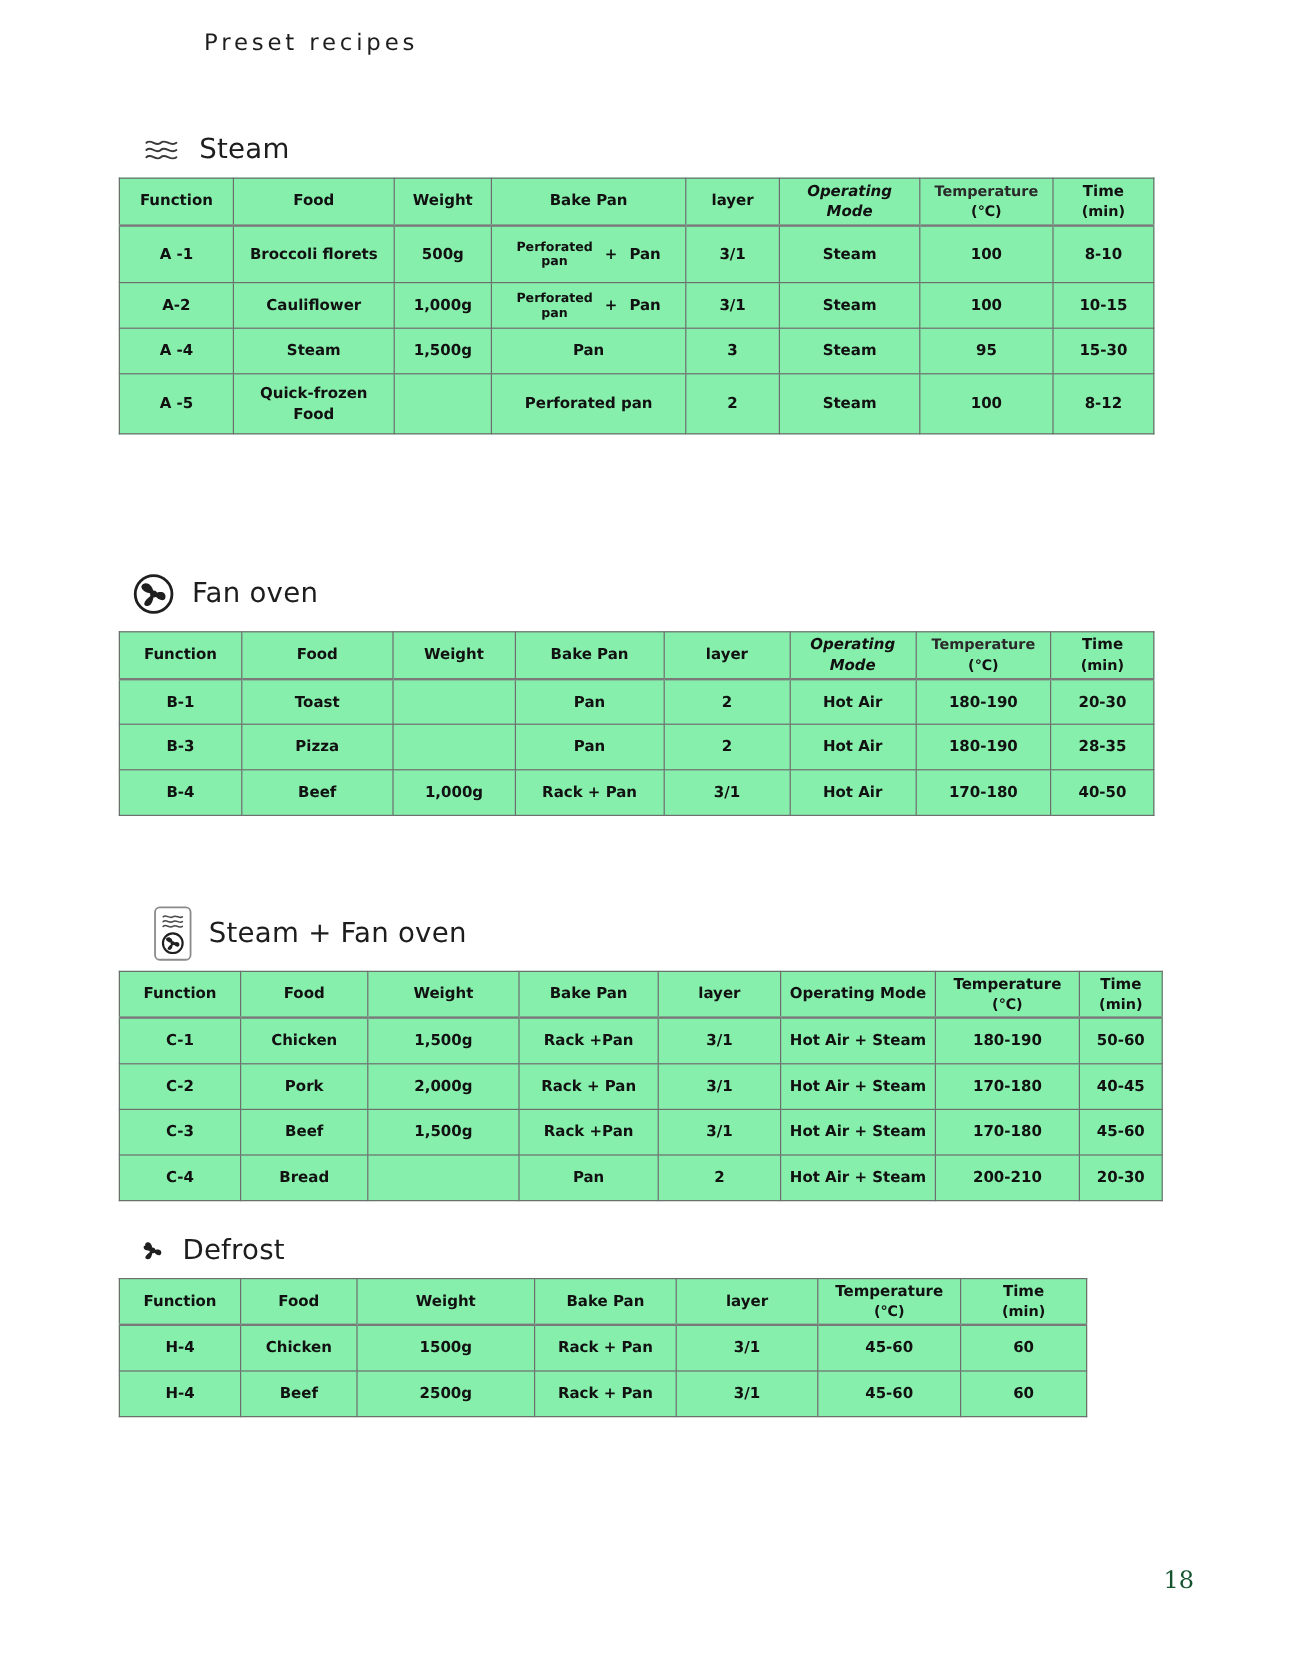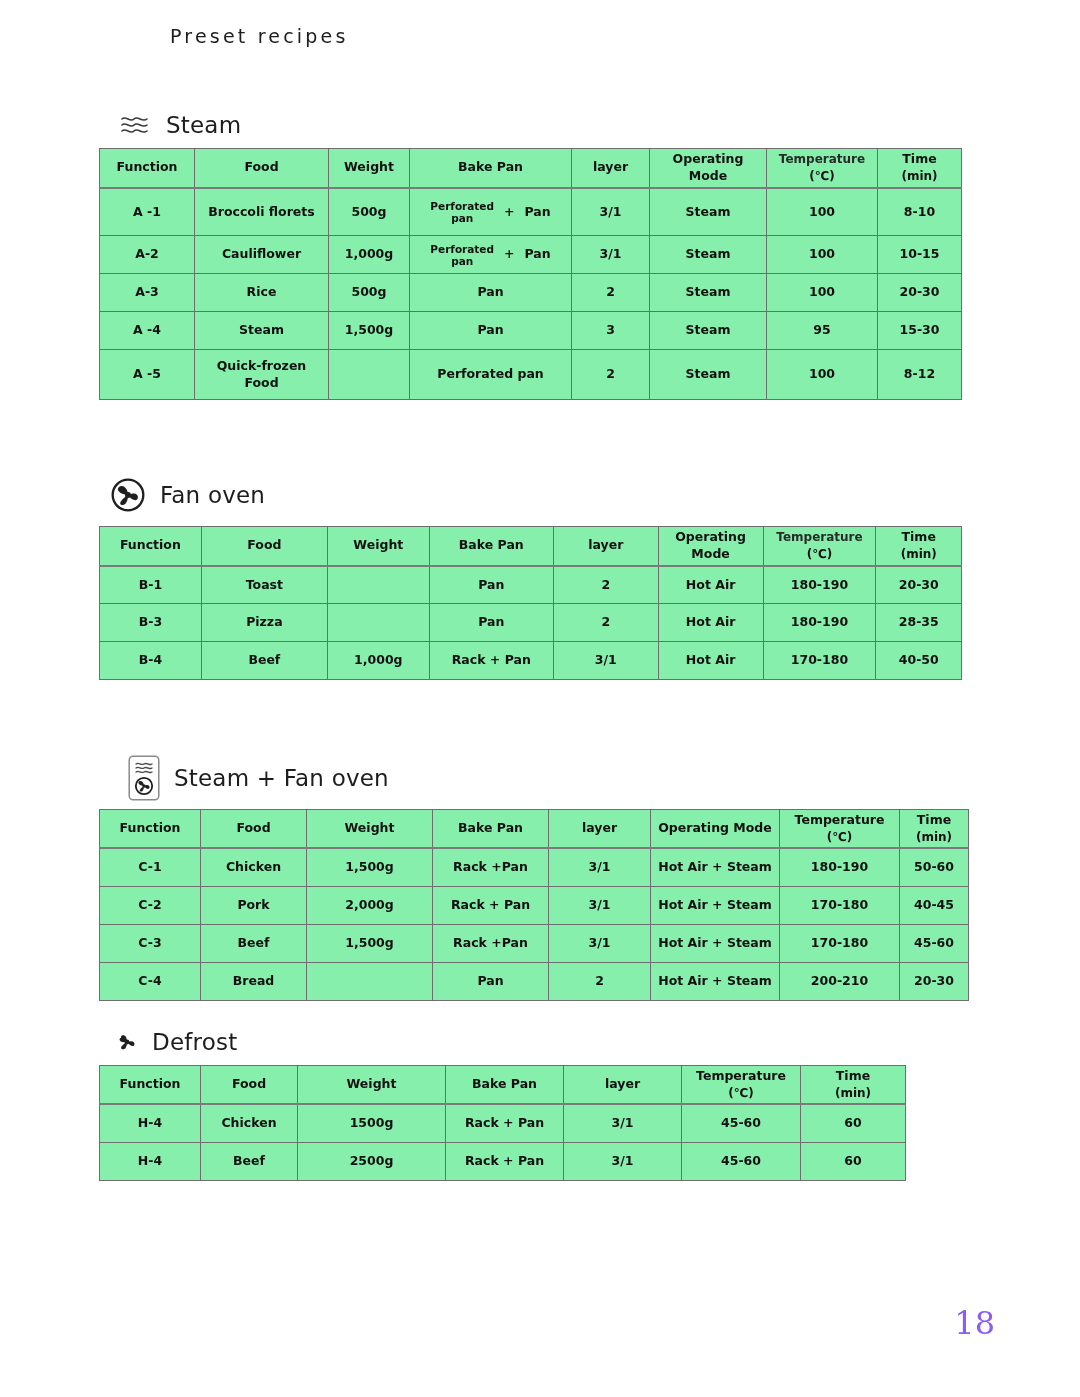--- a/index.html
+++ b/index.html
@@ -67,21 +67,21 @@
     padding: 2px 2px;
     font-family: "DejaVu Sans", "Liberation Sans", sans-serif;
   }
   table.recipe thead td {
     border-bottom: 2px solid #7a7a7a;
     font-weight: bold;
   }
   table.recipe tbody tr td {
     border-top: 1px solid #8a8a8a;
   }
-  .hdr-2line { white-space: pre-line; }
+  .hdr-2line { white-space: pre-line; font-style: italic; }
   .temp-hdr-top { font-weight: bold; font-size: 12px; color: #2a2a2a; }
   .unit { display:block; font-size: 12px; font-weight: bold; }
 
   .cell-2line { white-space: pre-line; }
 
   
   .perf-combo {
     display: flex;
     align-items: center;
     justify-content: center;
@@ -97,22 +97,22 @@
   .perf-plus { font-size: 12.5px; font-weight: bold; }
   .perf-pan  { font-size: 12.5px; font-weight: bold; }
   .perf-combo.tight { gap: 6px; }
 
   
   .page-number {
     position: absolute;
     right: 85px;
     top: 1304px;
     font-family: "DejaVu Serif", "Liberation Serif", serif;
-    font-size: 32px;
-    color: #8b5cf6;
+    font-size: 20px;
+    color: #14532d;
   }
 </style>
 </head>
 <body>
 
 <div class="page-title">Preset recipes</div>
 
 <div class="section-head" style="left:118px; top:105px;">
   <span class="icon-wrap">
     <svg width="34" height="26" viewBox="0 0 34 26">
@@ -185,30 +185,20 @@
           <span class="perf-plus">+</span>
           <span class="perf-pan">Pan</span>
         </span>
       </td>
       <td>3/1</td>
       <td>Steam</td>
       <td>100</td>
       <td>10-15</td>
     </tr>
     <tr style="height:38px">
-      <td>A-3</td>
-      <td>Rice</td>
-      <td>500g</td>
-      <td>Pan</td>
-      <td>2</td>
-      <td>Steam</td>
-      <td>100</td>
-      <td>20-30</td>
-    </tr>
-    <tr style="height:38px">
       <td>A -4</td>
       <td>Steam</td>
       <td>1,500g</td>
       <td>Pan</td>
       <td>3</td>
       <td>Steam</td>
       <td>95</td>
       <td>15-30</td>
     </tr>
     <tr style="height:50px">

